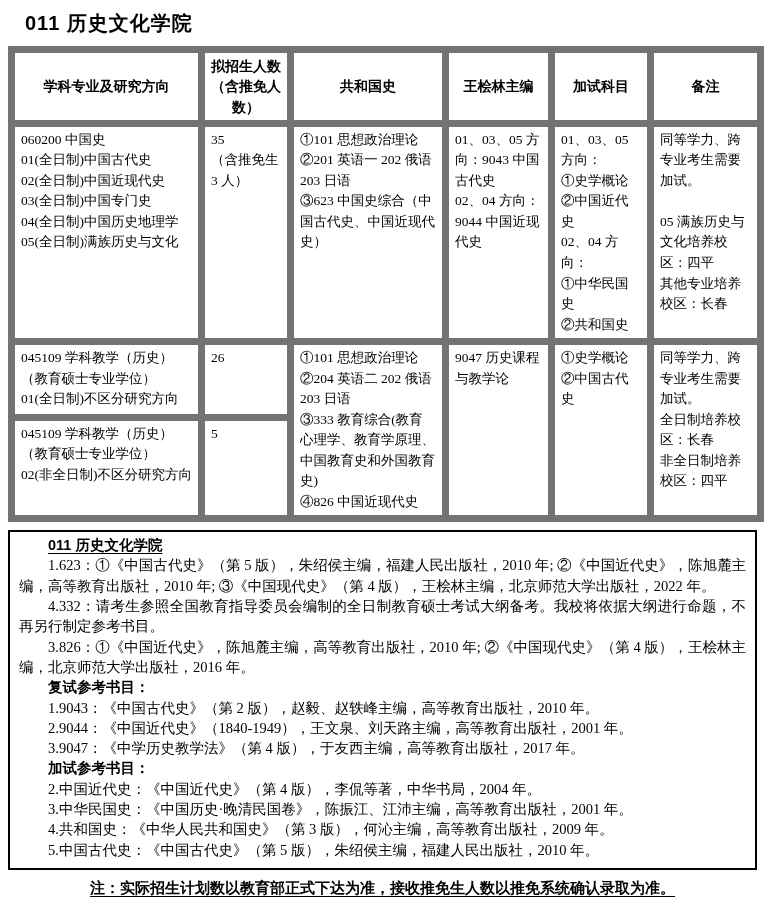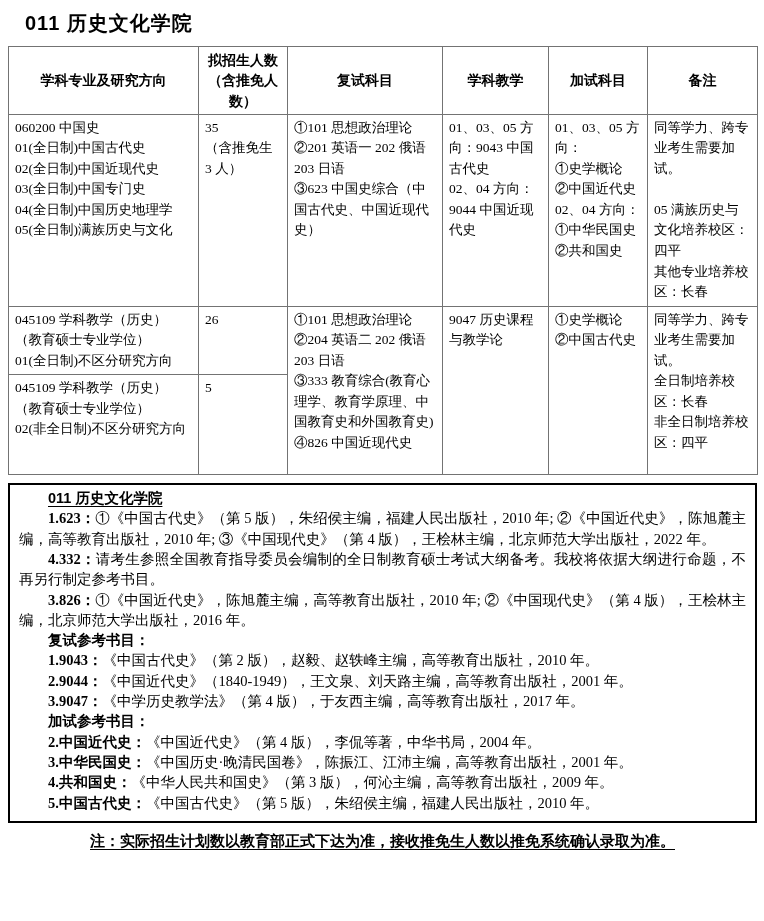--- a/index.html
+++ b/index.html
@@ -13,21 +13,21 @@
   .page { position: relative; width: 764px; height: 650px; padding: 8px 7px 0 8px; }
 
   .doc-title {
     font-family: "Liberation Sans", "DejaVu Sans", sans-serif;
     font-weight: bold; font-size: 20px;
     margin: 2px 0 9px 17px; letter-spacing: 1px;
   }
 
   table.adm { border-collapse: collapse; width: 749px; table-layout: fixed; }
   table.adm th, table.adm td {
-    border: 1px solid #737373;
+    border: 7px solid #737373;
     padding: 3px 6px;
     font-size: 13.5px;
     line-height: 1.52;
     vertical-align: top;
     text-align: left;
     white-space: pre-line;
     word-break: break-word;
   }
   table.adm { border: 1.5px solid #000; }
   table.adm th {
@@ -50,21 +50,21 @@
   .ref-title {
     font-family: "Liberation Sans", "DejaVu Sans", sans-serif;
     font-weight: bold; margin-left: 2em;
     text-decoration: underline; text-underline-offset: 3px;
   }
   .ref-heading {
     font-family: "Liberation Sans", "DejaVu Sans", sans-serif;
     font-weight: bold; margin-left: 2em;
   }
   .ref-para { text-indent: 2em; text-align: justify; }
-  .ref-para .lbl { font-weight: bold; }
+  .ref-para .lbl { font-weight: normal; }
 
   .foot-note {
     font-family: "Liberation Sans", "DejaVu Sans", sans-serif;
     font-weight: bold; font-size: 15px;
     margin-top: 9px;
     text-decoration: underline; text-underline-offset: 3px; text-align: center;
   }
 </style>
 </head>
 <body>
@@ -80,22 +80,22 @@
         <col style="width:155px">
       <col style="width:106px">
         <col style="width:99px">
         <col style="width:110px">
     </colgroup>
     <thead>
       <tr>
         <th>学科专业及研究方向</th>
         <th>拟招生人数
 （含推免人数）</th>
-        <th>复试科目</th>
-        <th>学科教学</th>
+        <th>共和国史</th>
+        <th>王桧林主编</th>
         <th>加试科目</th>
         <th>备注</th>
       </tr>
     </thead>
     <tbody>
       <tr class="row-1">
         <td>060200 中国史
 01(全日制)中国古代史
 02(全日制)中国近现代史
 03(全日制)中国专门史

